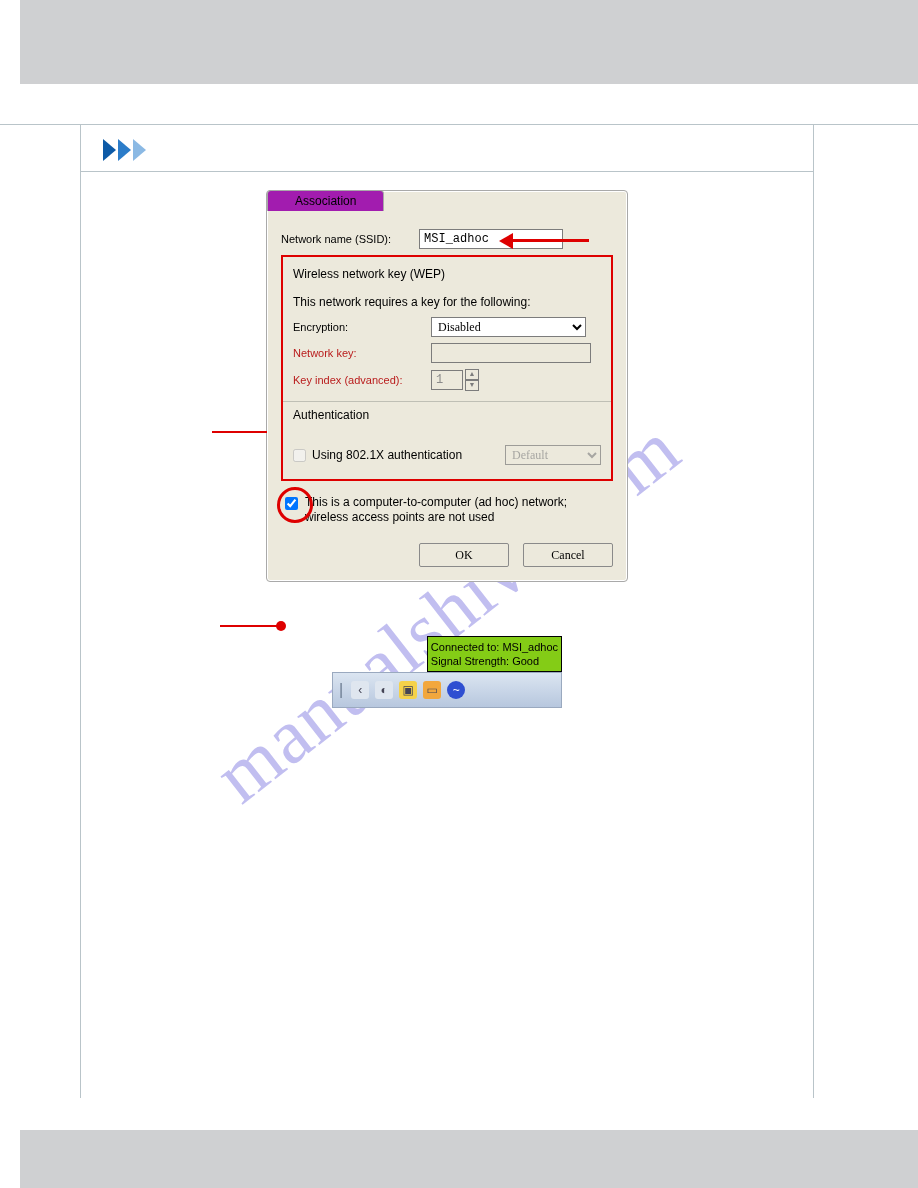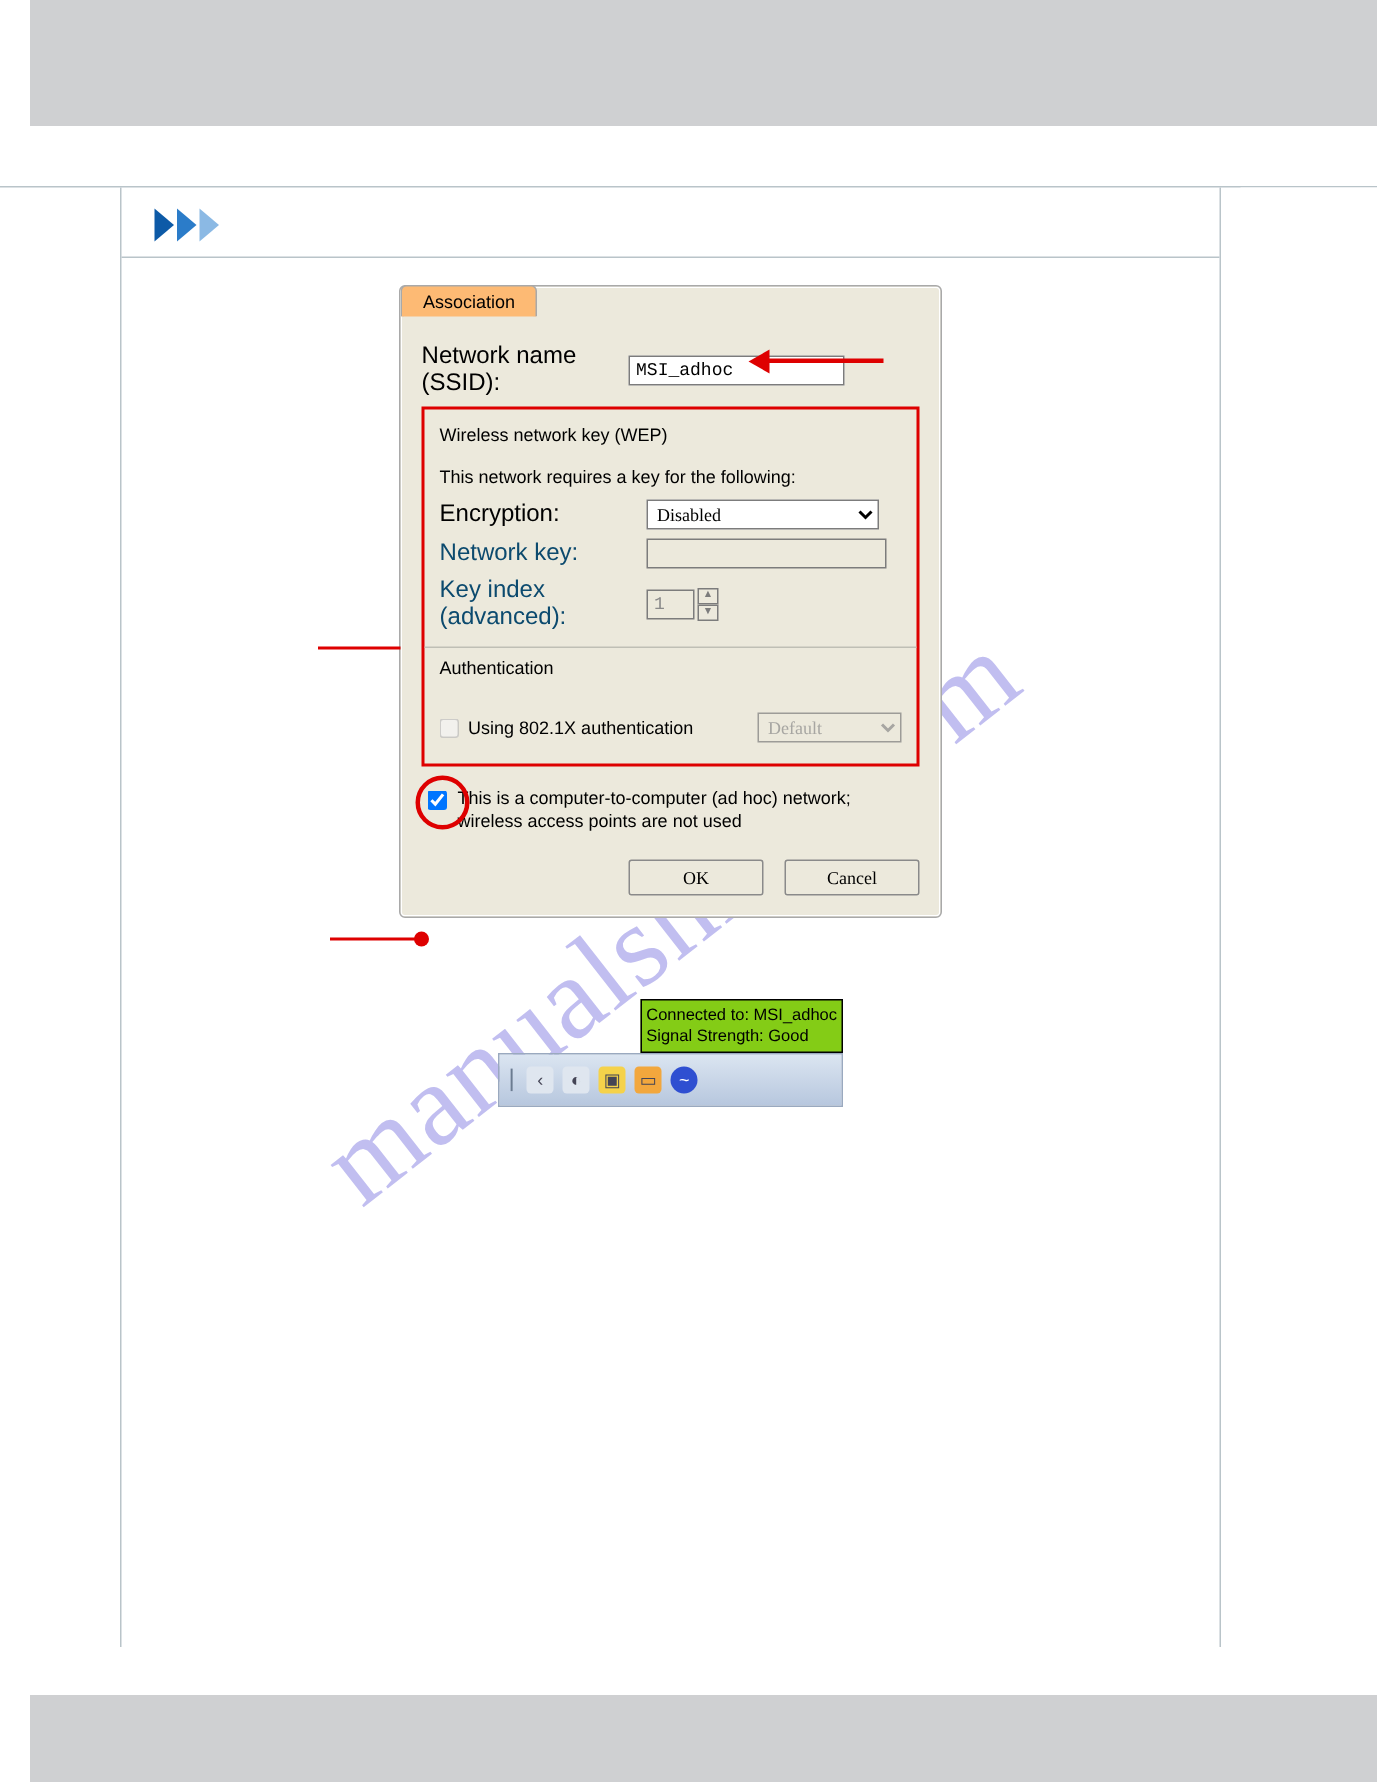--- a/index.html
+++ b/index.html
@@ -20,25 +20,25 @@
   .chev{width:0;height:0;border-top:11px solid transparent;border-bottom:11px solid transparent;margin-right:2px}
   .chev.c1{border-left:13px solid #0d5aa7}
   .chev.c2{border-left:13px solid #2b7cc9}
   .chev.c3{border-left:13px solid #8bb9e4}
 
   
   .watermark{position:absolute;left:50%;top:50%;transform:translate(-50%,-50%) rotate(-38deg);font-size:78px;color:#8f8ae4;opacity:.55;font-family:Georgia,serif;letter-spacing:1px;pointer-events:none;white-space:nowrap;z-index:2}
 
   
   .dialog{position:relative;margin:10px auto 0 auto;width:360px;background:#ece9dc;border:1px solid #a9a9a9;border-radius:4px;box-shadow:0 0 0 1px #fff inset;z-index:3}
-  .dlg-tab{position:absolute;top:-1px;left:0;background:#fdba74;border:1px solid #a9a9a9;border-bottom:none;border-top-left-radius:4px;border-top-right-radius:4px;padding:3px 14px;font-size:12px;z-index:4}
+  .dlg-tab{position:absolute;top:-1px;left:0;background:#a21caf;border:1px solid #a9a9a9;border-bottom:none;border-top-left-radius:4px;border-top-right-radius:4px;padding:3px 27px;font-size:12px;z-index:4}
   .dlg-body{padding:32px 14px 14px 14px}
   .row{display:flex;align-items:center;margin:6px 0}
-  .lbl{flex:0 0 138px;font-size:16px}
-  .lbl.disabled{color:#0c4a6e}
+  .lbl{flex:0 0 138px;font-size:11px}
+  .lbl.disabled{color:#b91c1c}
   .tin{height:18px;border:1px solid #7c7c7c;background:#fff;font-size:12px;padding:0 4px;font-family:Liberation Mono, monospace}
   .tin[disabled]{background:#ece9dc;color:#8a8a8a}
   .sel{height:20px;border:1px solid #7c7c7c;background:#fff;font-size:12px;font-family:Tahoma;padding:0 2px}
   .sel[disabled]{background:#ece9dc;color:#8a8a8a}
   fieldset.grp{border:1px solid #bfbfb5;margin:10px 0 6px 0;padding:10px 10px 8px 10px;position:relative}
   .red-box{border:2px solid #de0000}
   .step-text{font-size:12px;margin:2px 0 8px 0}
   .spinner{display:flex;align-items:center}
   .spinner input{width:22px;height:18px}
   .spinner .spins{display:flex;flex-direction:column;margin-left:2px}

